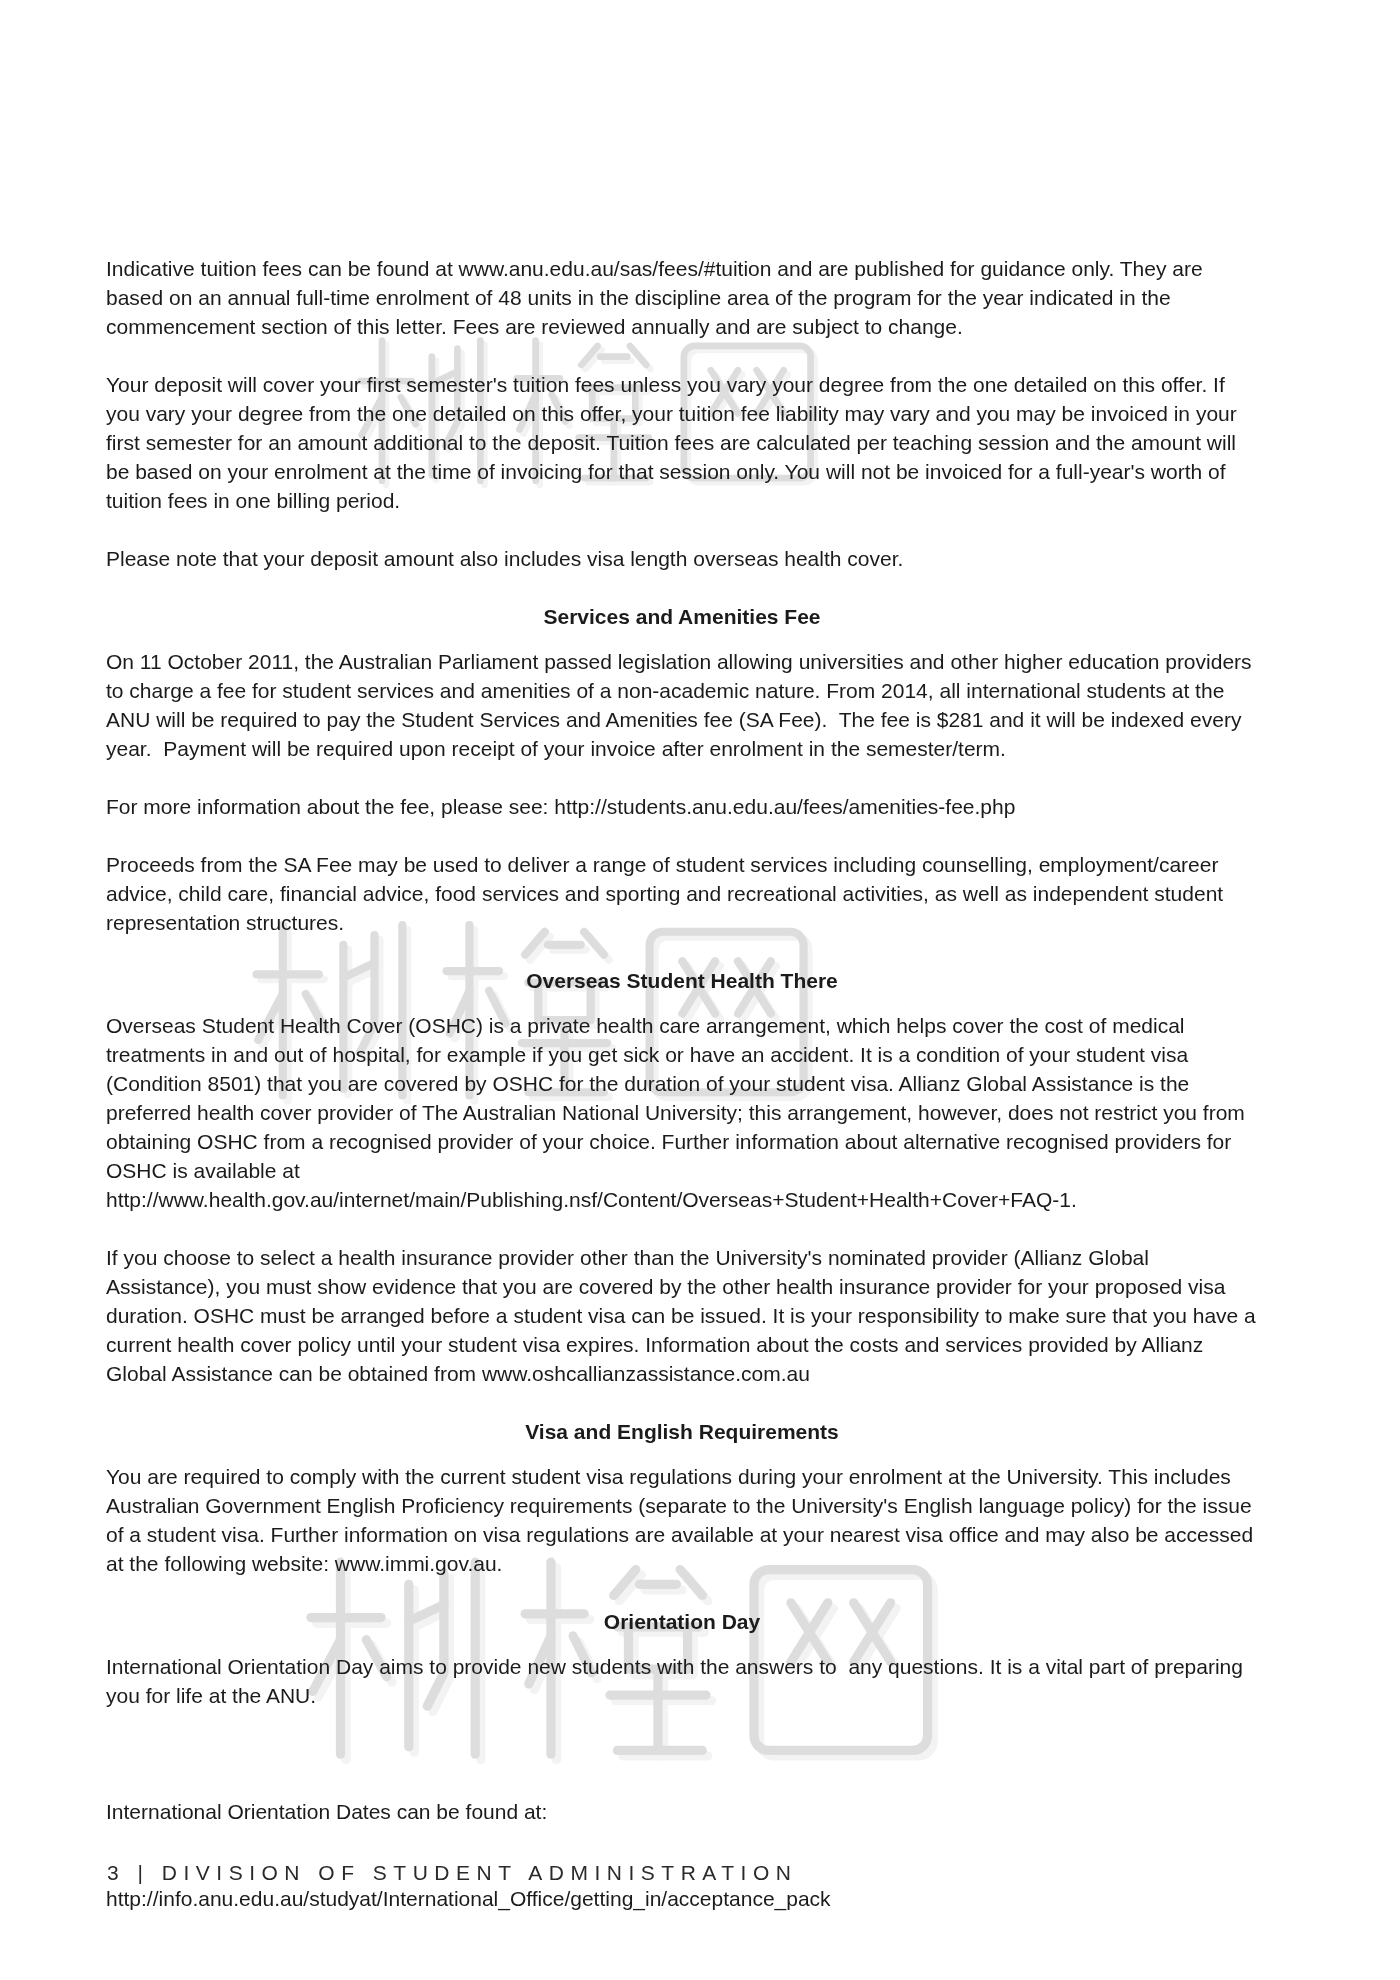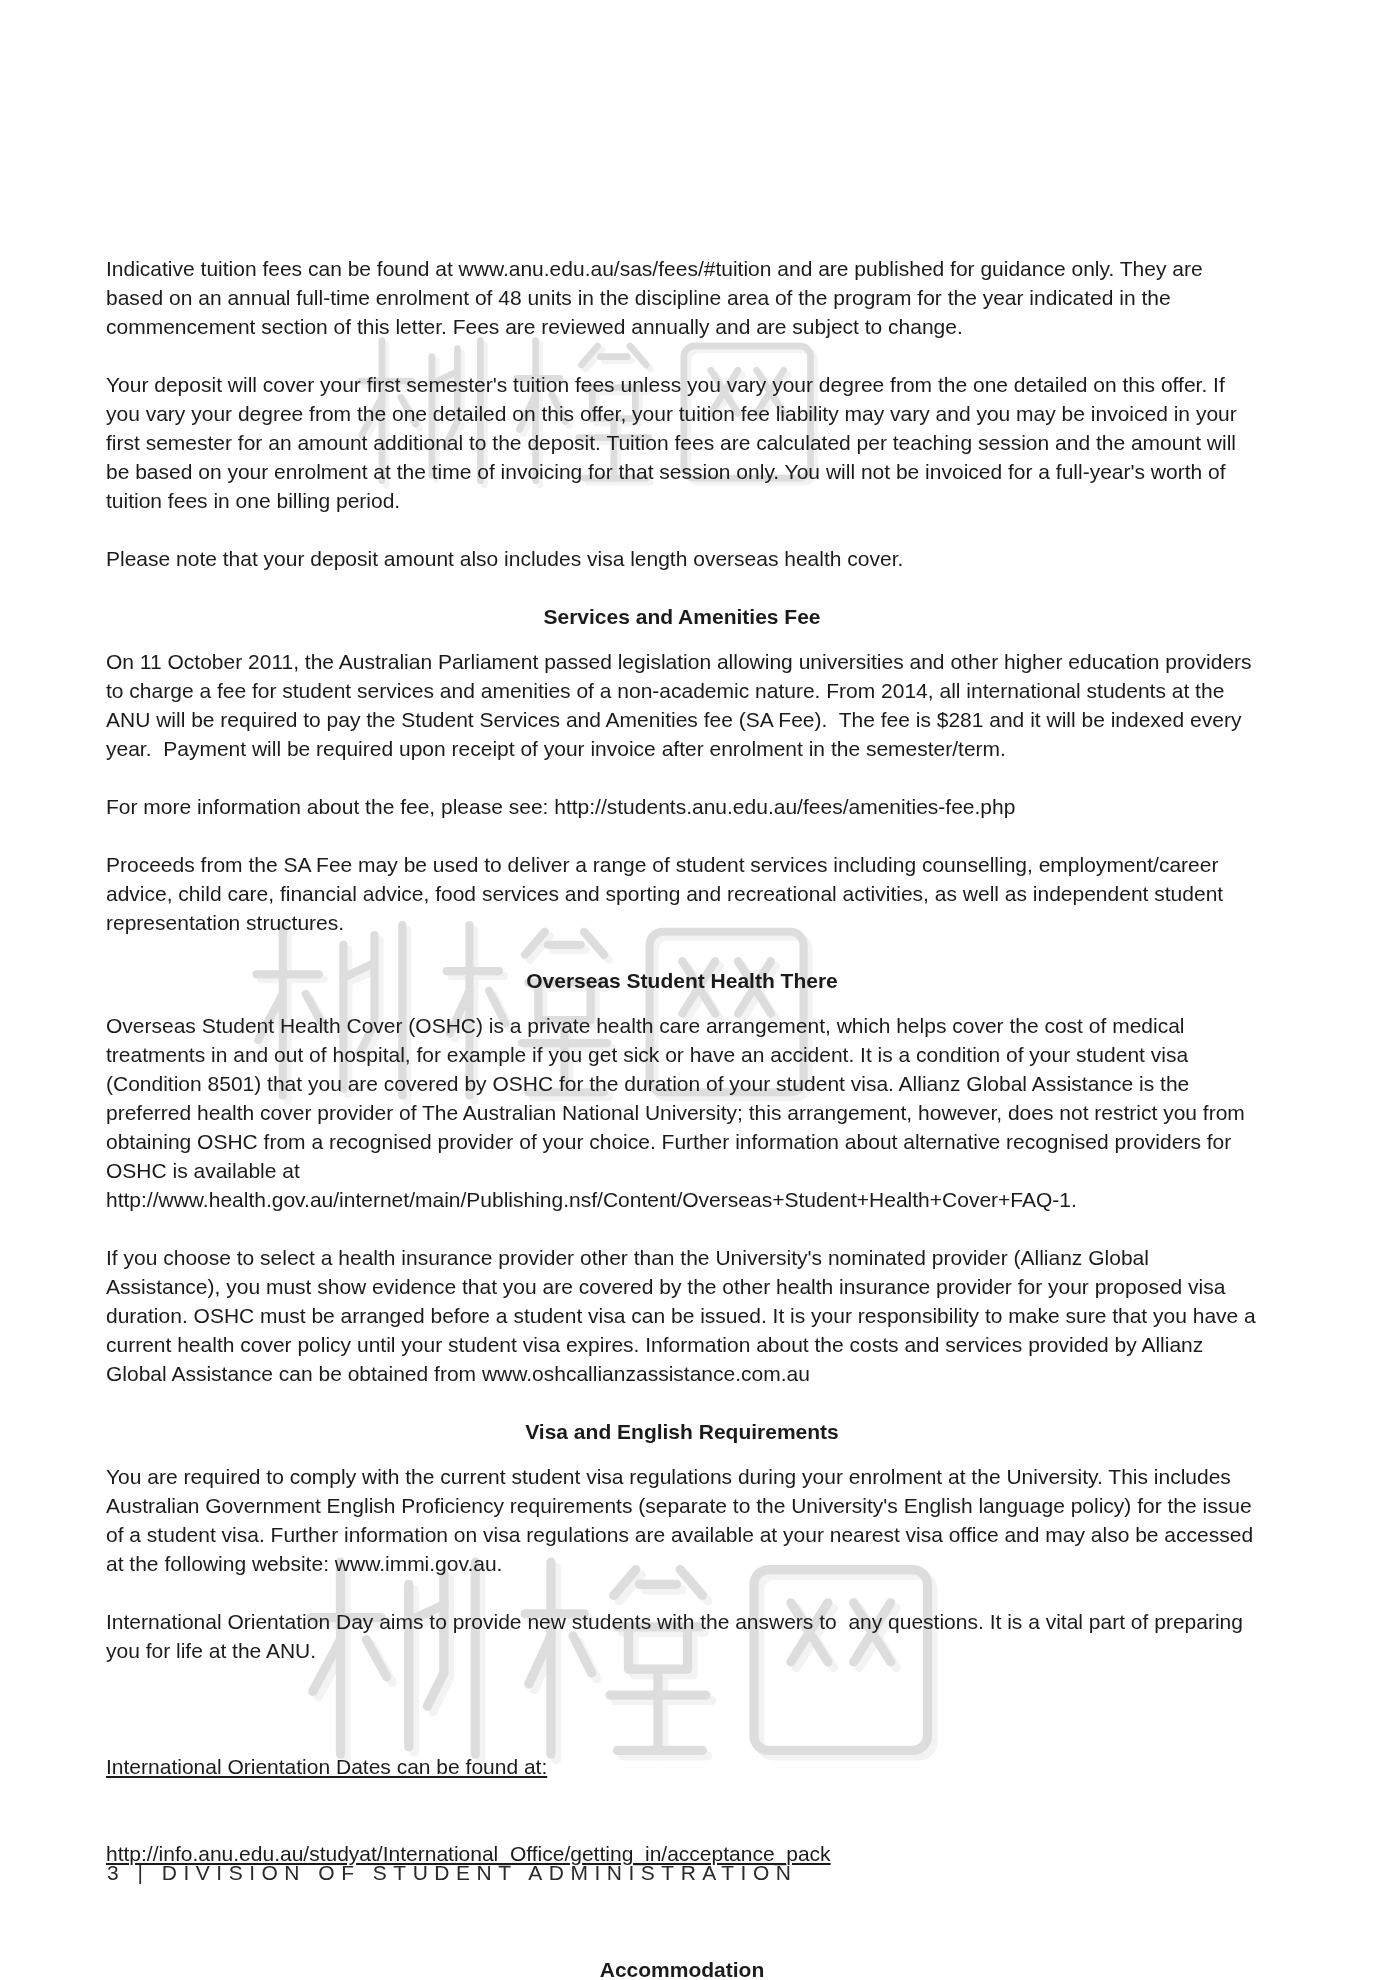--- a/index.html
+++ b/index.html
@@ -18,21 +18,21 @@
     top:238px;
     width:1152px;
     font-size:21px;
     line-height:29px;
     z-index:2;
   }
   .para{
     margin:16px 0 29px 0;
     white-space:pre-wrap;
   }
-  .para-line{white-space:pre-wrap;text-decoration:underline;}
+  .para-line{white-space:pre-wrap;}
   .heading{
     font-weight:700;
     margin:29px 0 0 0;
     text-align:center;
   }
   .footer{
     position:absolute;
     left:107px;
     top:1861px;
     font-size:21px;
@@ -112,20 +112,21 @@
     <div class="para">For more information about the fee, please see: http://students.anu.edu.au/fees/amenities-fee.php</div>
     <div class="para">Proceeds from the SA Fee may be used to deliver a range of student services including counselling, employment/career advice, child care, financial advice, food services and sporting and recreational activities, as well as independent student representation structures.</div>
 
     <div class="heading">Overseas Student Health There</div>
     <div class="para">Overseas Student Health Cover (OSHC) is a private health care arrangement, which helps cover the cost of medical treatments in and out of hospital, for example if you get sick or have an accident. It is a condition of your student visa (Condition 8501) that you are covered by OSHC for the duration of your student visa. Allianz Global Assistance is the preferred health cover provider of The Australian National University; this arrangement, however, does not restrict you from obtaining OSHC from a recognised provider of your choice. Further information about alternative recognised providers for OSHC is available at http://www.health.gov.au/internet/main/Publishing.nsf/Content/Overseas+Student+Health+Cover+FAQ-1.</div>
     <div class="para">If you choose to select a health insurance provider other than the University's nominated provider (Allianz Global Assistance), you must show evidence that you are covered by the other health insurance provider for your proposed visa duration. OSHC must be arranged before a student visa can be issued. It is your responsibility to make sure that you have a current health cover policy until your student visa expires. Information about the costs and services provided by Allianz Global Assistance can be obtained from www.oshcallianzassistance.com.au</div>
 
     <div class="heading">Visa and English Requirements</div>
     <div class="para">You are required to comply with the current student visa regulations during your enrolment at the University. This includes Australian Government English Proficiency requirements (separate to the University's English language policy) for the issue of a student visa. Further information on visa regulations are available at your nearest visa office and may also be accessed at the following website: www.immi.gov.au.</div>
 
+    <div class="heading">Orientation Day</div>
     <div class="para">International Orientation Day aims to provide new students with the answers to  any questions. It is a vital part of preparing you for life at the ANU.</div>
     <div class="para">
       <div class="para-line">International Orientation Dates can be found at:</div>
       <div class="para-line">http://info.anu.edu.au/studyat/International_Office/getting_in/acceptance_pack</div>
     </div>
 
     <div class="heading">Accommodation</div>
     <div class="para">There is a heavy demand for accommodation in the ACT and students are advised to apply for accommodation as early as possible. Information and online registration is available at: http://rcc.anu.edu.au/</div>
   </div>
 

